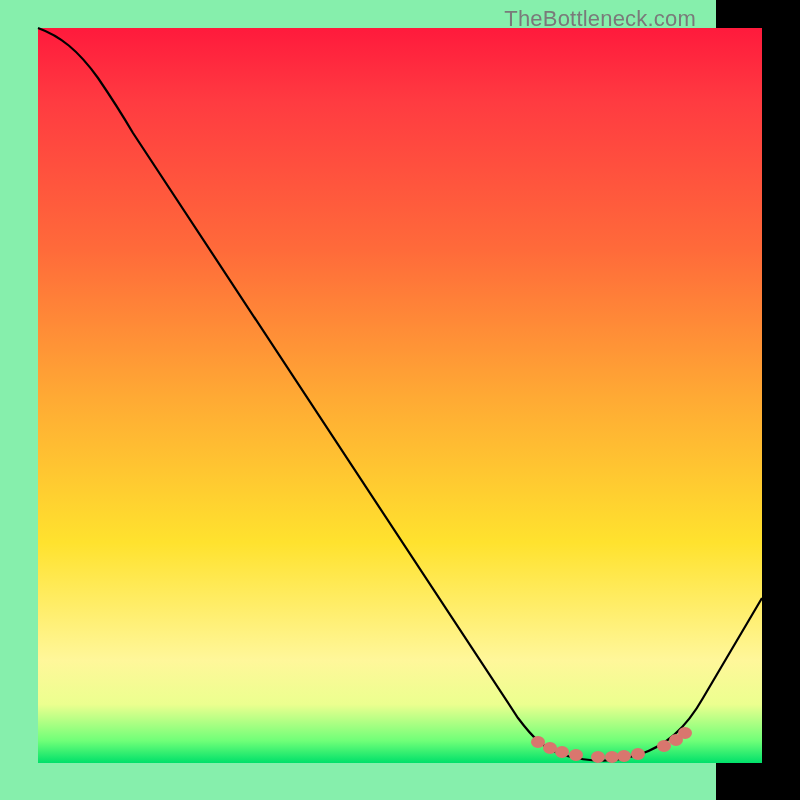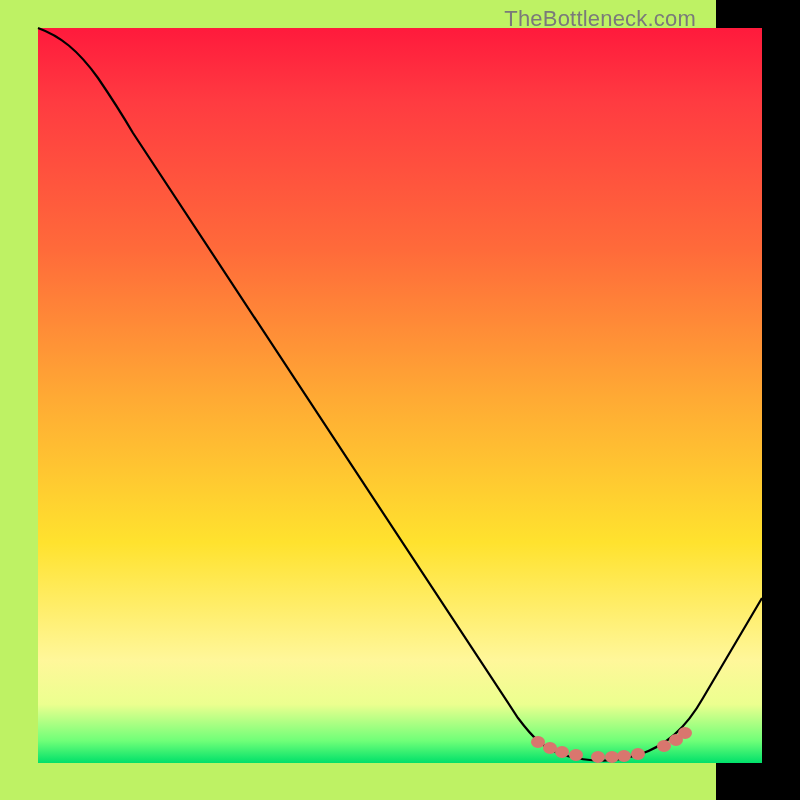--- a/index.html
+++ b/index.html
@@ -10,21 +10,21 @@
     background: #000;
     overflow: hidden;
     font-family: Arial, Helvetica, sans-serif;
   }
   .frame {
     position: absolute;
     left: 0;
     top: 0;
     width: 716px;
     height: 800px;
-    background: #bef264;
+    background: #86efac;
   }
   .plot {
     position: absolute;
     left: 38px;
     top: 28px;
     width: 724px;
     height: 735px;
     
     background: linear-gradient(
       to bottom,

